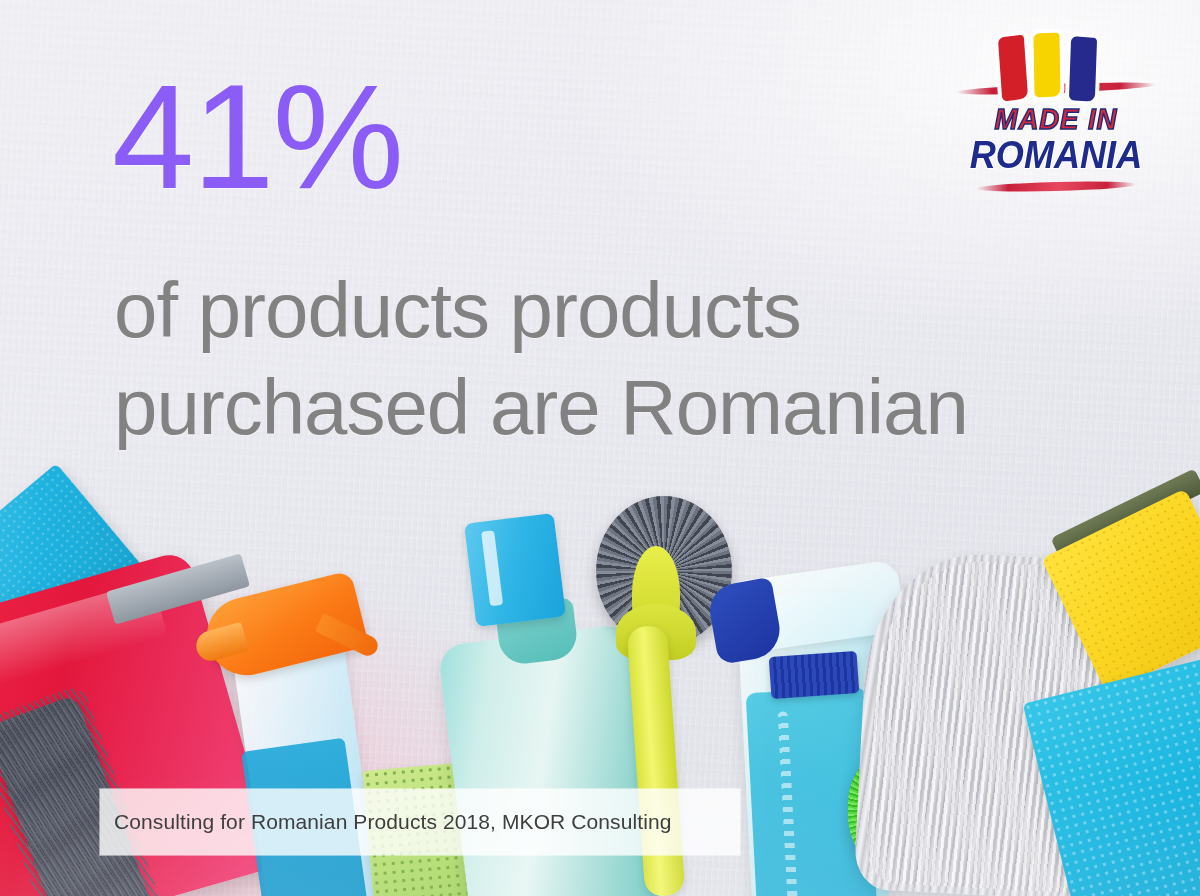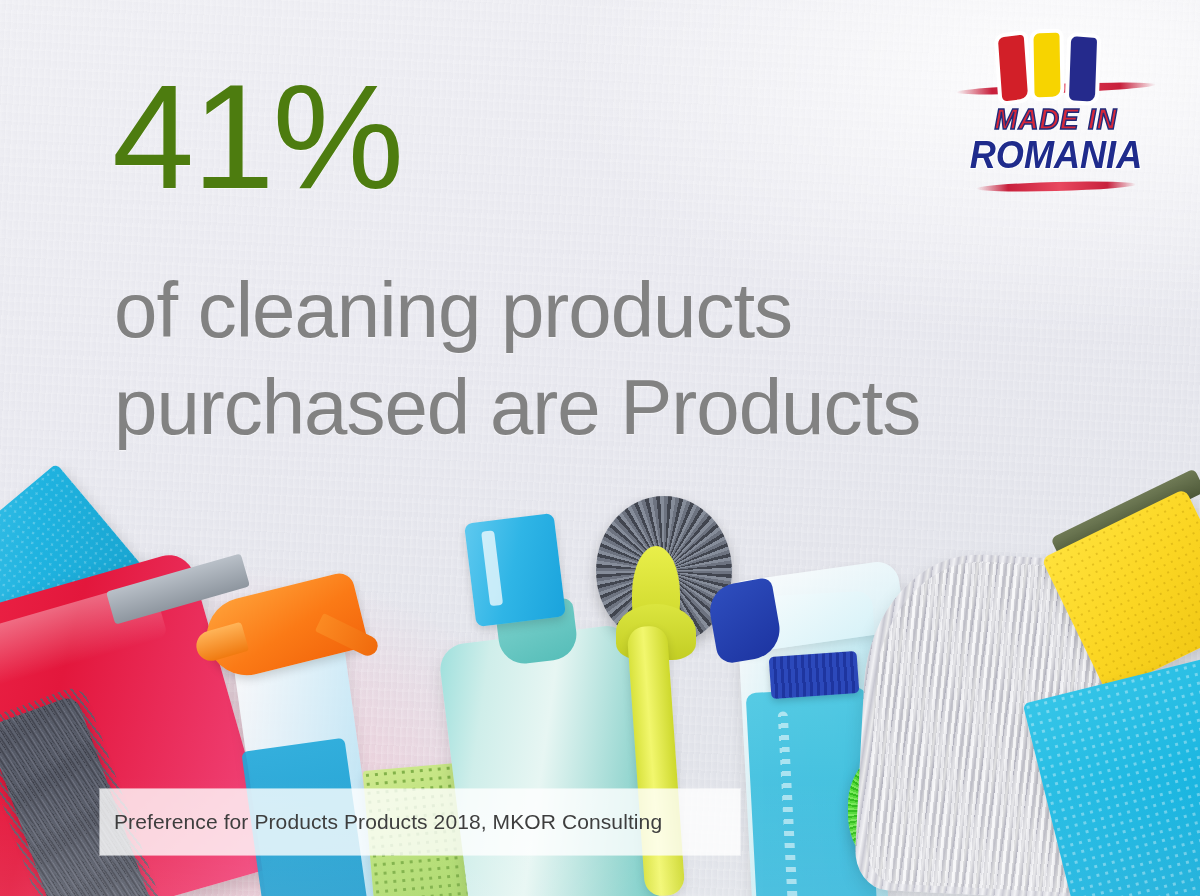--- a/index.html
+++ b/index.html
@@ -276,21 +276,21 @@
     pointer-events:none;
   }
 
   
   .headline-percent {
     position: absolute;
     left: 112px; top: 63px;
     font-size: 148px;
     font-weight: 400;
     letter-spacing: -2px;
-    color: #4d7c0f;
+    color: #8b5cf6;
     line-height: 1;
     text-shadow: 0 1px 0 rgba(255,255,255,.6);
   }
   .headline-body {
     position: absolute;
     left: 114px; top: 262px;
     width: 920px;
     font-size: 78px;
     font-weight: 400;
     line-height: 1.24;
@@ -408,31 +408,31 @@
 
     <div class="obj sponge-yellow-pad"></div>
     <div class="obj sponge-yellow"></div>
     <div class="obj cloth-cyan"></div>
 
     <div class="strip-blur"></div>
   </div>
 
   <div class="headline-percent">41%</div>
 
-  <div class="headline-body">of cleaning products purchased are Products</div>
+  <div class="headline-body">of products products purchased are Romanian</div>
 
   <div class="logo">
     <div class="logo-swoosh-top"></div>
     <div class="logo-flag">
       <div class="flag-stripe flag-red"></div>
       <div class="flag-stripe flag-yel"></div>
       <div class="flag-stripe flag-blue"></div>
     </div>
     <div class="logo-made-in">MADE IN</div>
     <div class="logo-romania">ROMANIA</div>
     <div class="logo-swoosh-bottom"></div>
   </div>
 
   <div class="caption-box">
-    <div class="caption-text">Preference for Products Products 2018, MKOR Consulting</div>
+    <div class="caption-text">Consulting for Romanian Products 2018, MKOR Consulting</div>
   </div>
 
 </div>
 
 </body></html>

